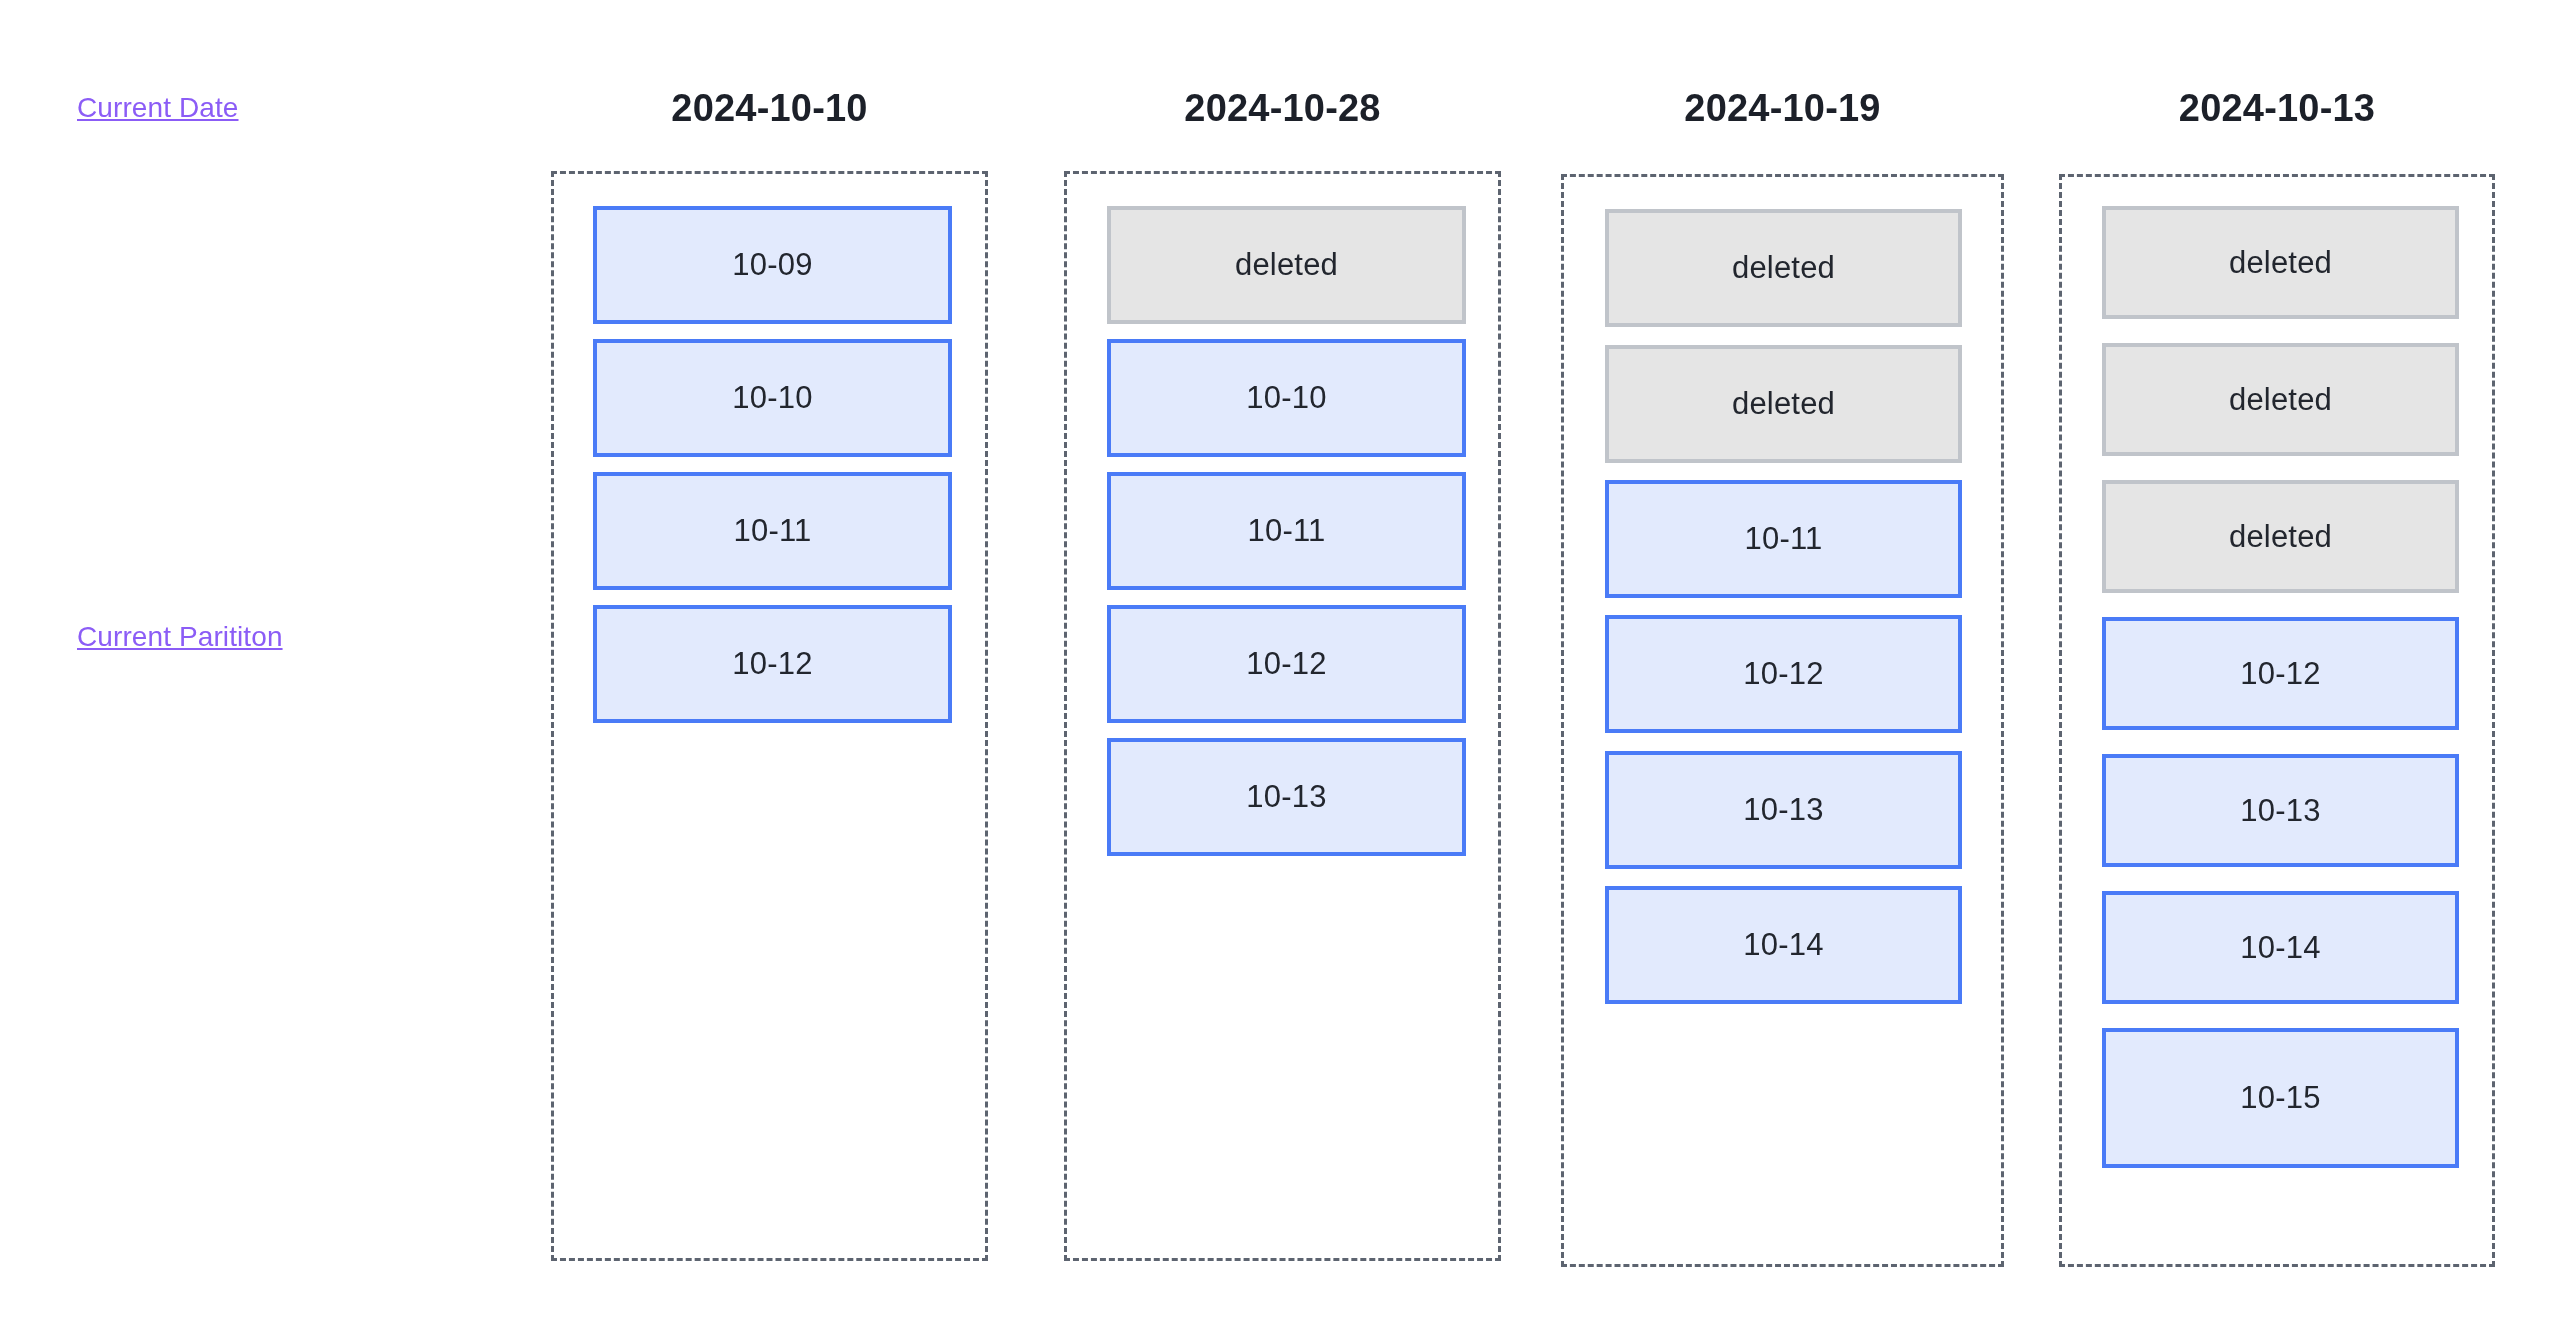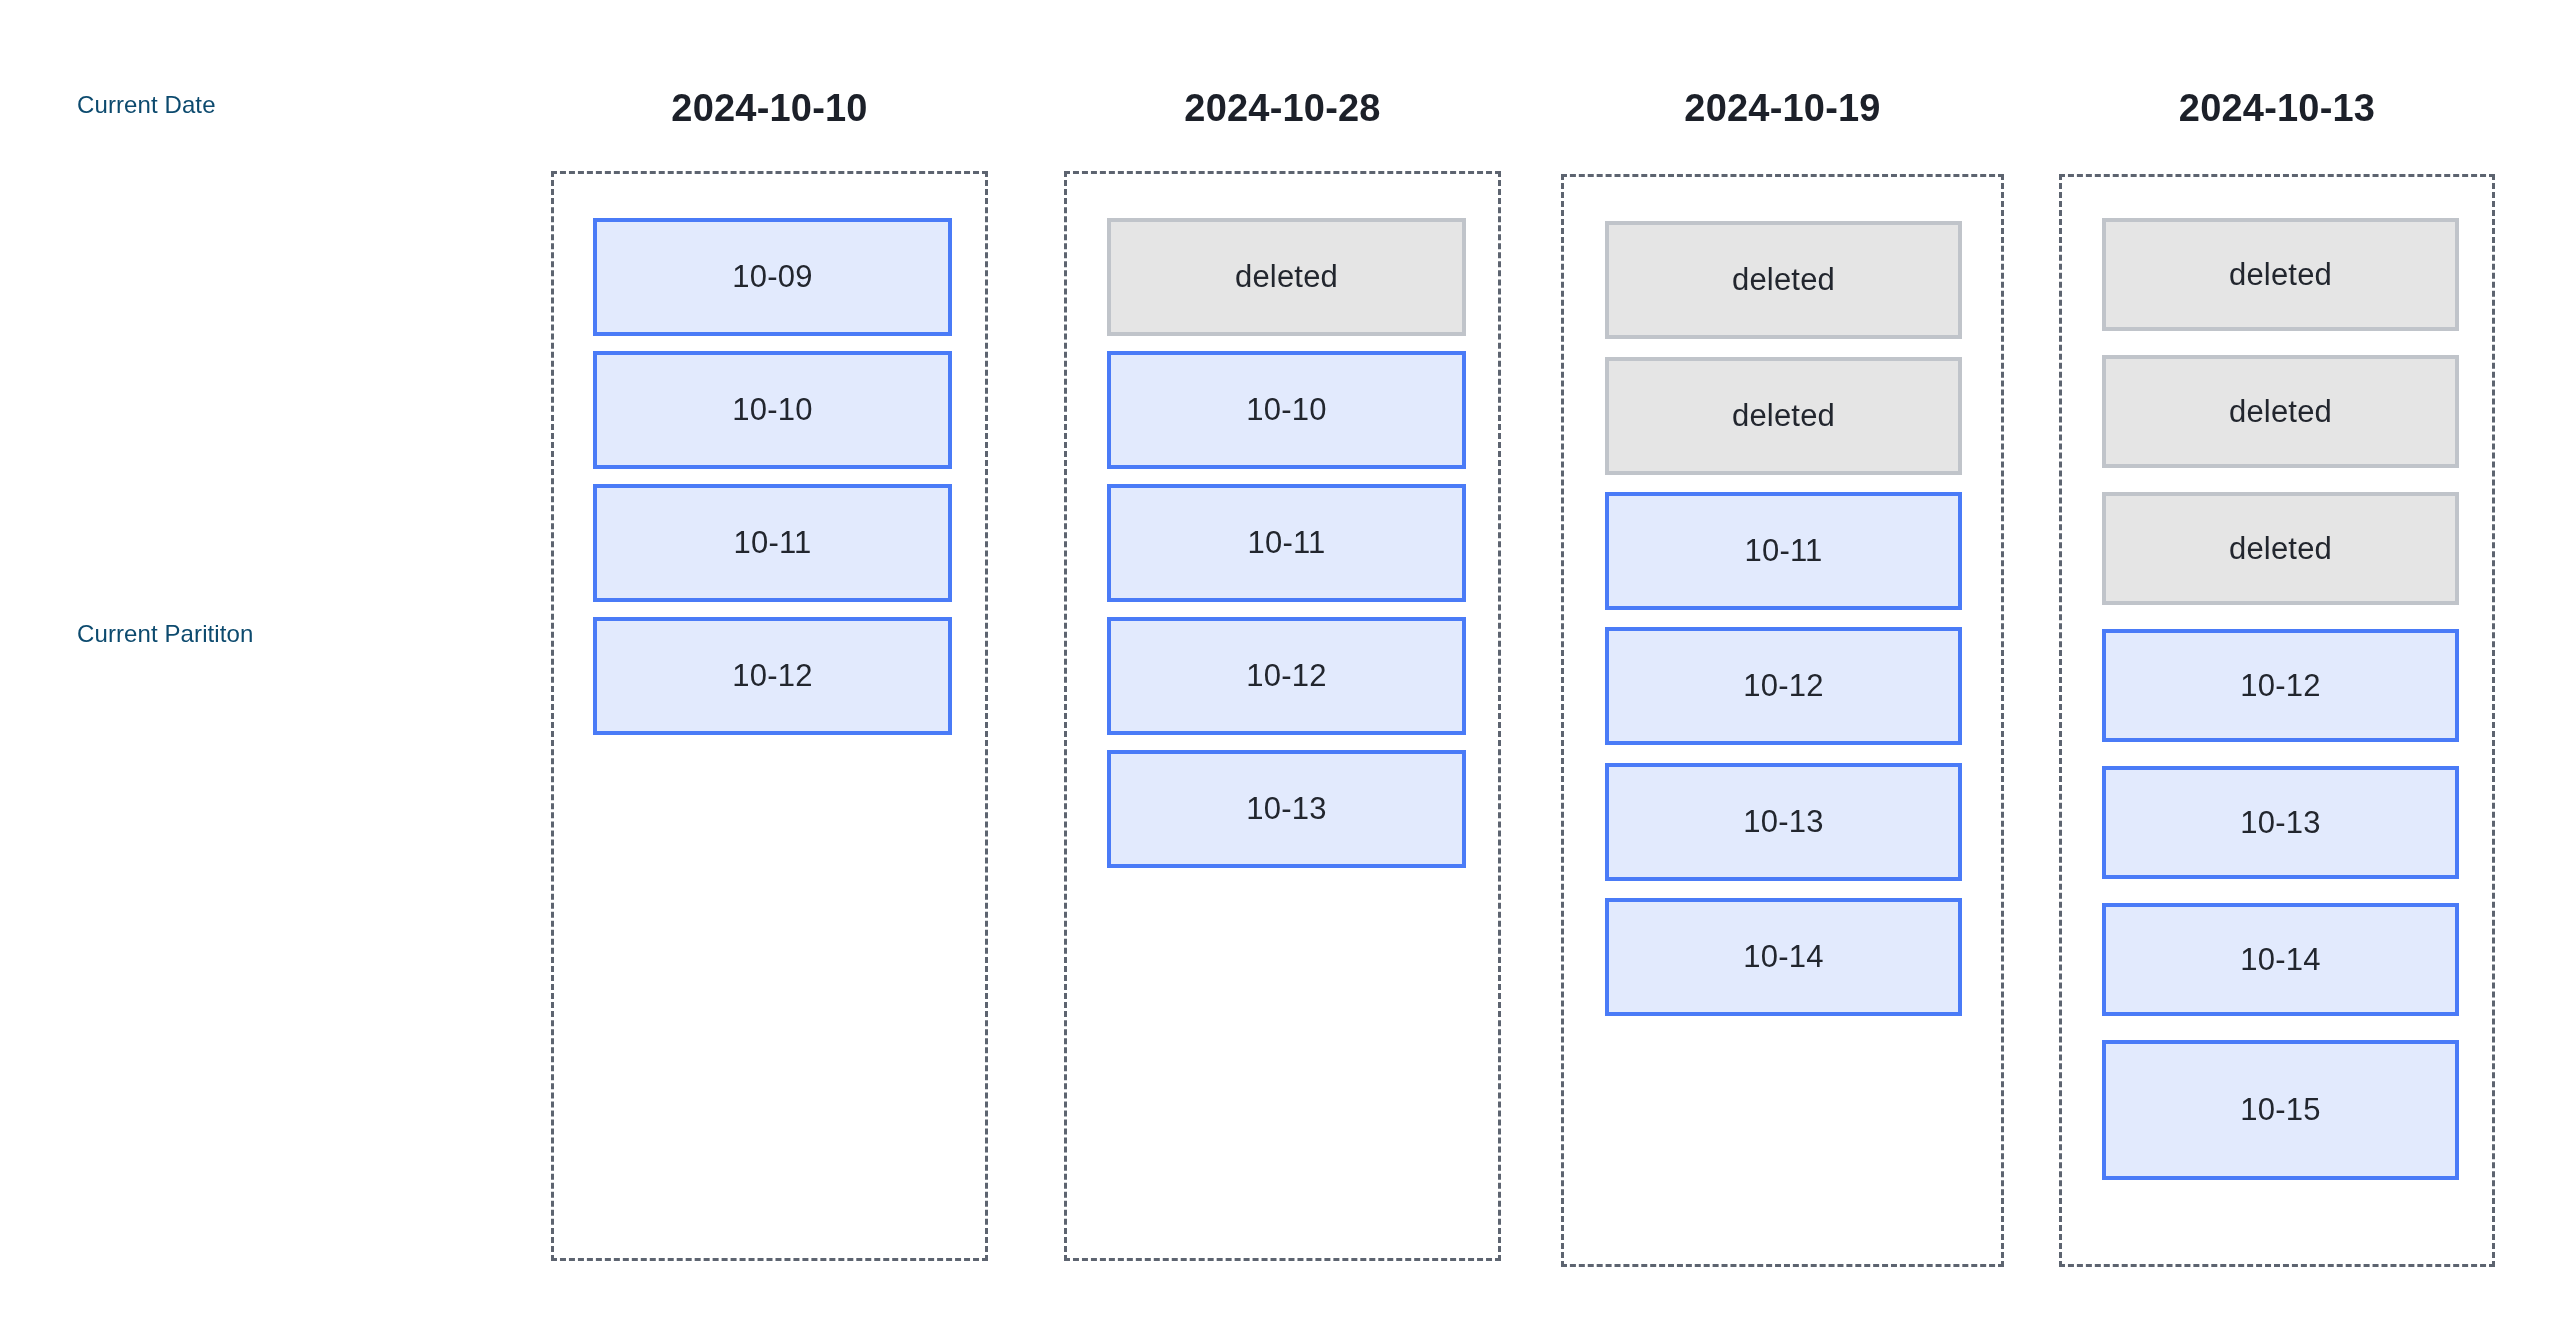--- a/index.html
+++ b/index.html
@@ -15,25 +15,26 @@
     position: relative;
     width: 2576px;
     height: 1344px;
     background: #ffffff;
     overflow: hidden;
   }
 
   
   .row-label {
     position: absolute;
-    color: #0c4a6e;
-    font-size: 24px;
+    color: #8b5cf6;
+    font-size: 28px;
     line-height: 1.2;
     white-space: nowrap;
     letter-spacing: 0.1px;
+    text-decoration: underline;
   }
   #label-current-date  { left: 77px;  top: 91px; }
   #label-current-part  { left: 77px;  top: 620px; }
 
   
   .col-header {
     position: absolute;
     top: 87px;
     color: #1c2029;
     font-size: 38px;
@@ -62,21 +63,20 @@
   .partition-box {
     box-sizing: border-box;
     display: flex;
     align-items: center;
     justify-content: center;
     font-size: 31px;
     color: #22262e;
     letter-spacing: 0.2px;
     border-width: 4.8px;
     border-style: solid;
-    margin-top: 12px;
   }
   .partition-box.active {
     border-color: #4a7bf7;
     background: #e2eafd;
   }
   .partition-box.deleted {
     border-color: #c0c4ca;
     background: #e5e5e5;
   }
 </style>

